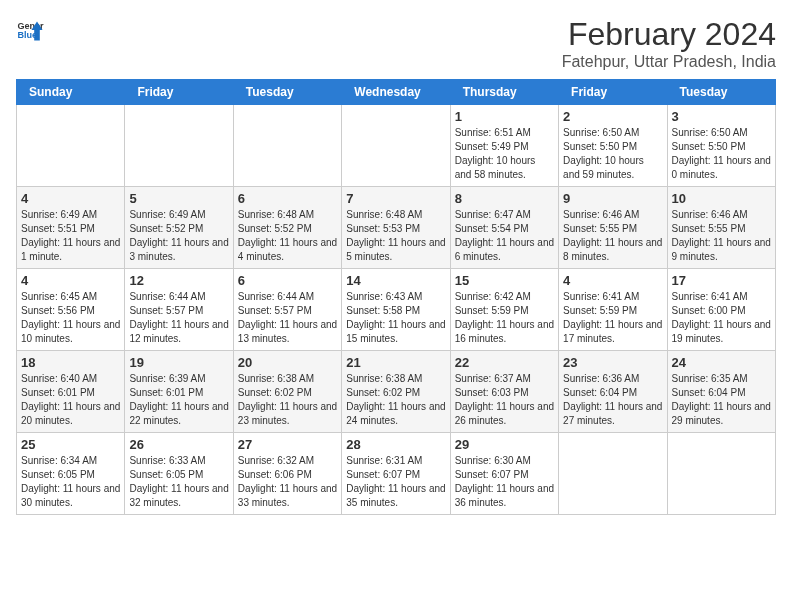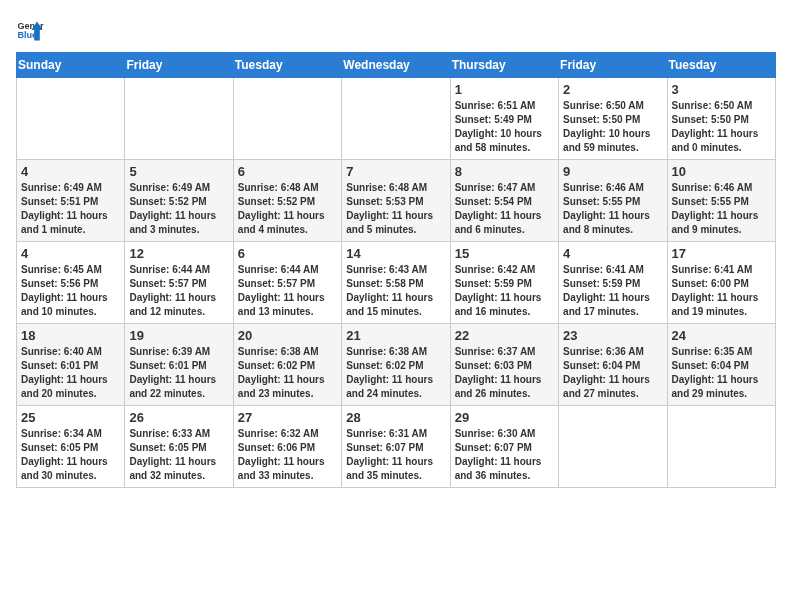--- a/index.html
+++ b/index.html
@@ -38,21 +38,21 @@
       color: #555;
     }
     table {
       width: 100%;
       border-collapse: collapse;
       font-size: 11px;
     }
     th {
       background-color: #2b7cd3;
       color: #fff;
-      padding: 5px 1px;
+      padding: 5px 12px;
       text-align: left;
       font-size: 12px;
       border: 1px solid #2b7cd3;
     }
     td {
       border: 1px solid #ccc;
       vertical-align: top;
       padding: 4px;
       min-height: 70px;
       height: 80px;
@@ -64,21 +64,20 @@
     .day-num {
       font-size: 13px;
       font-weight: bold;
       color: #333;
       margin-bottom: 2px;
     }
     .day-detail {
       font-size: 10px;
       color: #333;
       line-height: 1.4;
-      font-weight: bold;
     }
     tr:nth-child(even) td {
       background-color: #f5f5f5;
     }
     tr:nth-child(odd) td {
       background-color: #fff;
     }
     td.empty {
       background-color: inherit;
     }
@@ -86,20 +85,24 @@
 </head>
 <body>
 
 <div class="header-area">
   <div class="logo">
     <svg class="logo-icon" viewBox="0 0 40 40">
       <text x="2" y="18" font-size="13" font-weight="bold" fill="#333">General</text>
       <text x="2" y="32" font-size="13" font-weight="bold" fill="#1a6fc4">Blue</text>
       <polygon points="30,8 38,20 34,20 34,35 26,35 26,20 22,20" fill="#1a6fc4"></polygon>
     </svg>
+  </div>
+  <div class="title-area">
+    <div class="main-title">February 2024</div>
+    <div class="subtitle">Fatehpur, Uttar Pradesh, India</div>
   </div>
 </div>
 
 <table>
   <thead>
     <tr id="weekday-header">
         <th>Sunday</th>
         <th>Friday</th>
         <th>Tuesday</th>
         <th>Wednesday</th>

